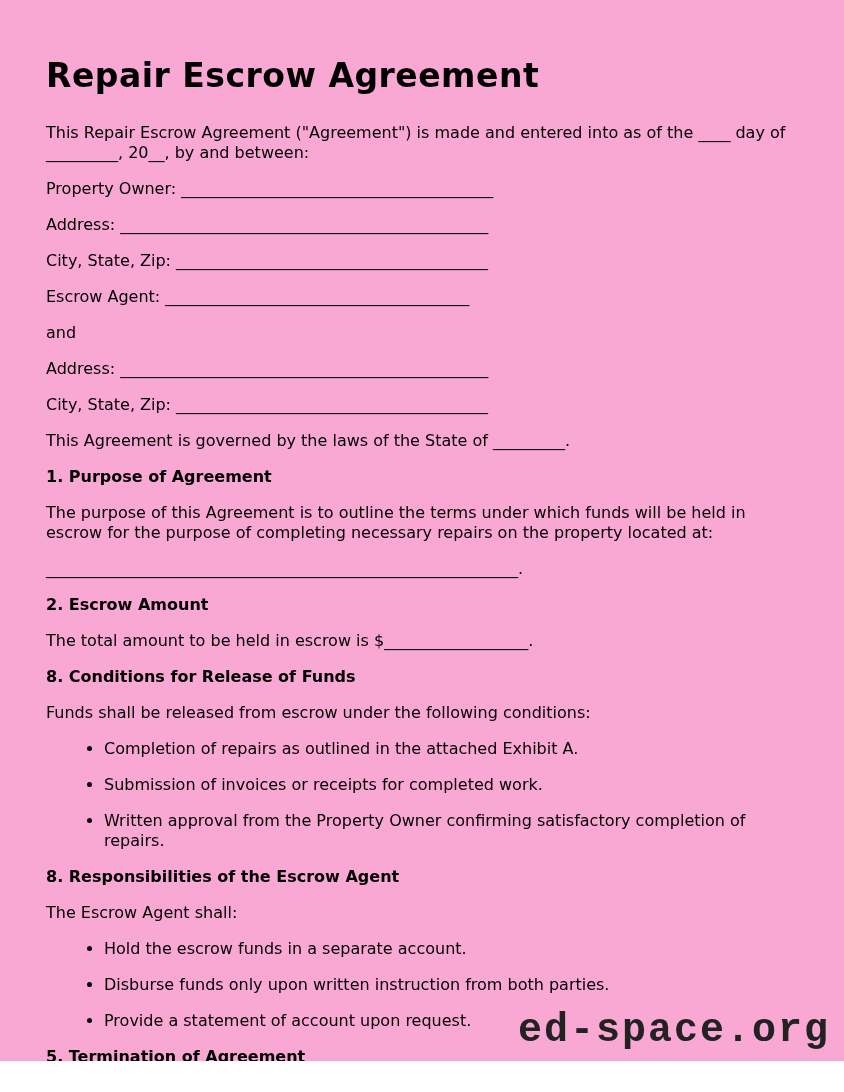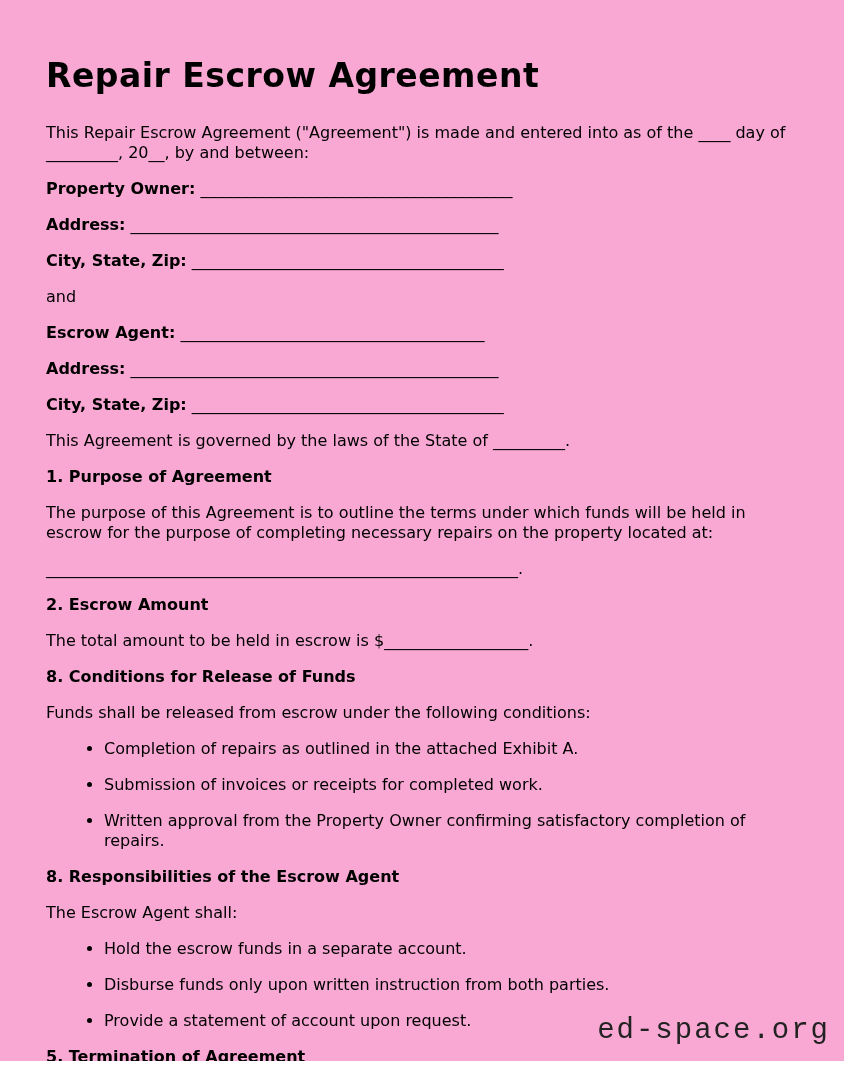--- a/index.html
+++ b/index.html
@@ -24,21 +24,21 @@
     font-size: 33px;
     line-height: 40px;
     font-weight: bold;
     margin: 0 0 27px 0;
     letter-spacing: 0.5px;
   }
   p {
     margin: 9px 0 16px 0;
   }
   .field-label {
-    font-weight: bold;
+    font-weight: normal;
   }
   h2.section-heading {
     font-size: 16px;
     line-height: 20px;
     font-weight: bold;
     margin: 16px 0 16px 0;
   }
   ul.bullet-list {
     margin: 0 0 16px 0;
     padding-left: 42px;
@@ -46,44 +46,45 @@
   }
   ul.bullet-list li {
     margin: 16px;
     padding-left: 0;
   }
   .watermark {
     position: absolute;
     right: 14px;
     bottom: 20px;
     font-family: "Liberation Mono", "DejaVu Sans Mono", monospace;
-    font-size: 29px;
+    font-size: 40px;
     letter-spacing: 2px;
     color: #222222;
     white-space: nowrap;
+    font-weight: bold;
   }
 </style>
 </head>
 <body>
 
 <div class="page">
 
   <h1 class="doc-title">Repair Escrow Agreement</h1>
 
   <p>This Repair Escrow Agreement ("Agreement") is made and entered into as of the ____ day of _________, 20__, by and between:</p>
 
   <p><span class="field-label">Property Owner:</span> <span>_______________________________________</span></p>
 
   <p><span class="field-label">Address:</span> <span>______________________________________________</span></p>
 
   <p><span class="field-label">City, State, Zip:</span> <span>_______________________________________</span></p>
 
+  <p><span class="field-label">Escrow Agent:</span> <span>______________________________________</span></p>
+
   <p>and</p>
-
-  <p><span class="field-label">Escrow Agent:</span> <span>______________________________________</span></p>
 
   <p><span class="field-label">Address:</span> <span>______________________________________________</span></p>
 
   <p><span class="field-label">City, State, Zip:</span> <span>_______________________________________</span></p>
 
   <p>This Agreement is governed by the laws of the State of _________.</p>
 
   <h2 class="section-heading">1. Purpose of Agreement</h2>
   <p>The purpose of this Agreement is to outline the terms under which funds will be held in escrow for the purpose of completing necessary repairs on the property located at:</p>
   <p>___________________________________________________________.</p>

